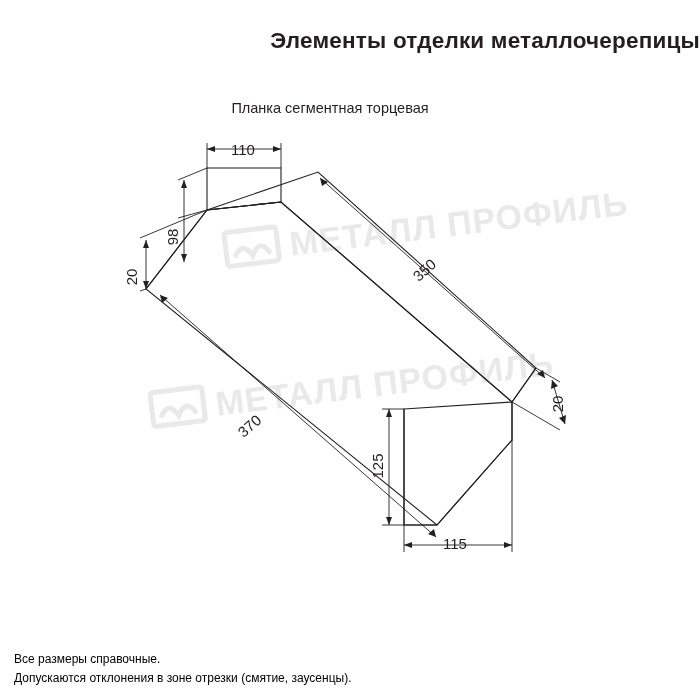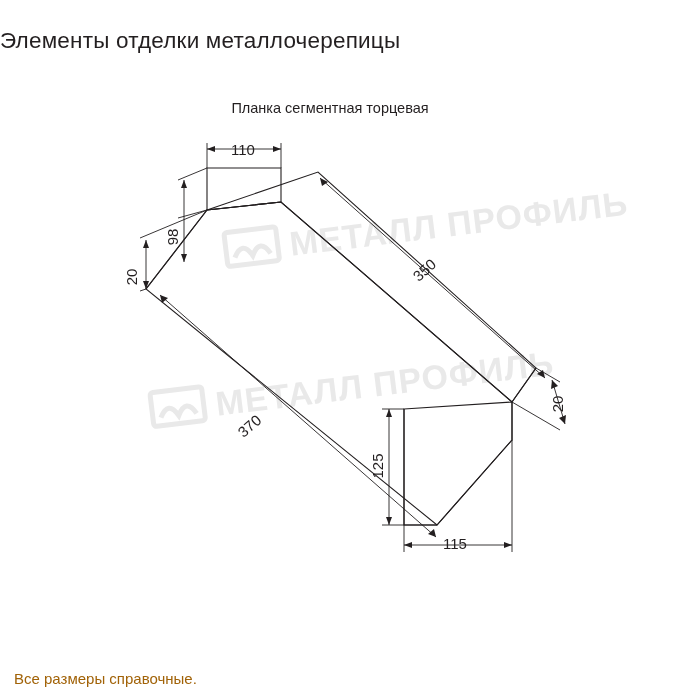--- a/index.html
+++ b/index.html
@@ -13,23 +13,23 @@
     position: relative;
     font-family: "Liberation Sans", sans-serif;
     color: #231f20;
     overflow: hidden;
   }
   .page-title {
     position: absolute;
     top: 28px;
     left: 0;
     width: 700px;
-    text-align: left;
+    text-align: right;
     font-size: 22.5px;
-    font-weight: normal;
+    font-weight: bold;
     letter-spacing: 0.2px;
     color: #231f20;
   }
   .part-title {
     position: absolute;
     top: 98px;
     left: 0;
     width: 660px;
     text-align: center;
     font-size: 14.5px;
@@ -43,23 +43,23 @@
     position: absolute;
     top: 0;
     left: 0;
     width: 700px;
     height: 700px;
   }
   .footnotes {
     position: absolute;
     left: 14px;
     bottom: 12px;
-    font-size: 15px;
+    font-size: 12px;
     line-height: 19px;
-    color: #a16207;
+    color: #000000;
   }
   .footnotes span {
     display: block;
   }
 </style>
 </head>
 <body>
 
 <div class="page-title">Элементы отделки металлочерепицы</div>
 
@@ -158,13 +158,14 @@
     <text x="428" y="274" text-anchor="middle" transform="rotate(-42 428 274)">350</text>
     <text x="253" y="430" text-anchor="middle" transform="rotate(-41 253 430)">370</text>
     <text x="563" y="404" text-anchor="middle" transform="rotate(-90 563 404)">20</text>
     <text x="383" y="466" text-anchor="middle" transform="rotate(-90 383 466)">125</text>
     <text x="455" y="549" text-anchor="middle">115</text>
   </g>
 </svg>
 
 <div class="footnotes">
   <span>Все размеры справочные.</span>
+  <span>Допускаются отклонения в зоне отрезки (смятие, заусенцы).</span>
 </div>
 
 </body></html>

